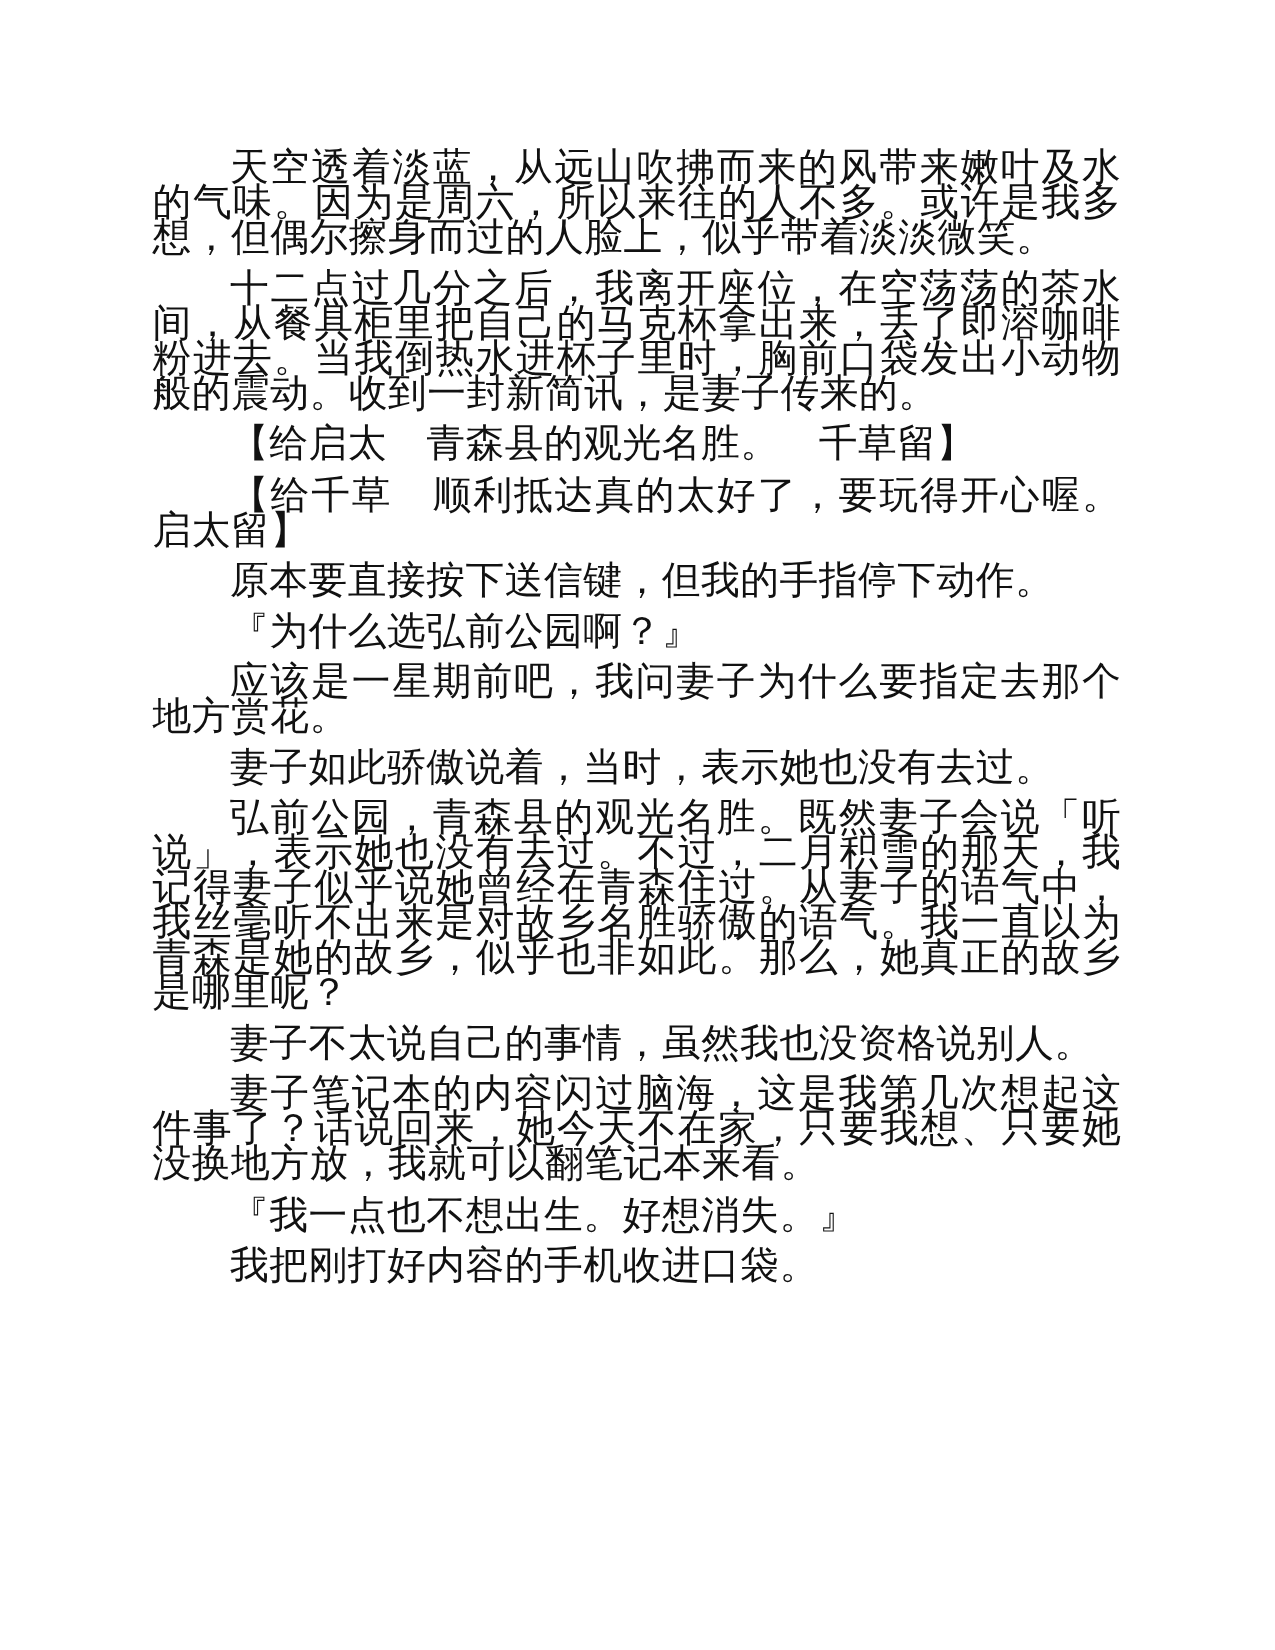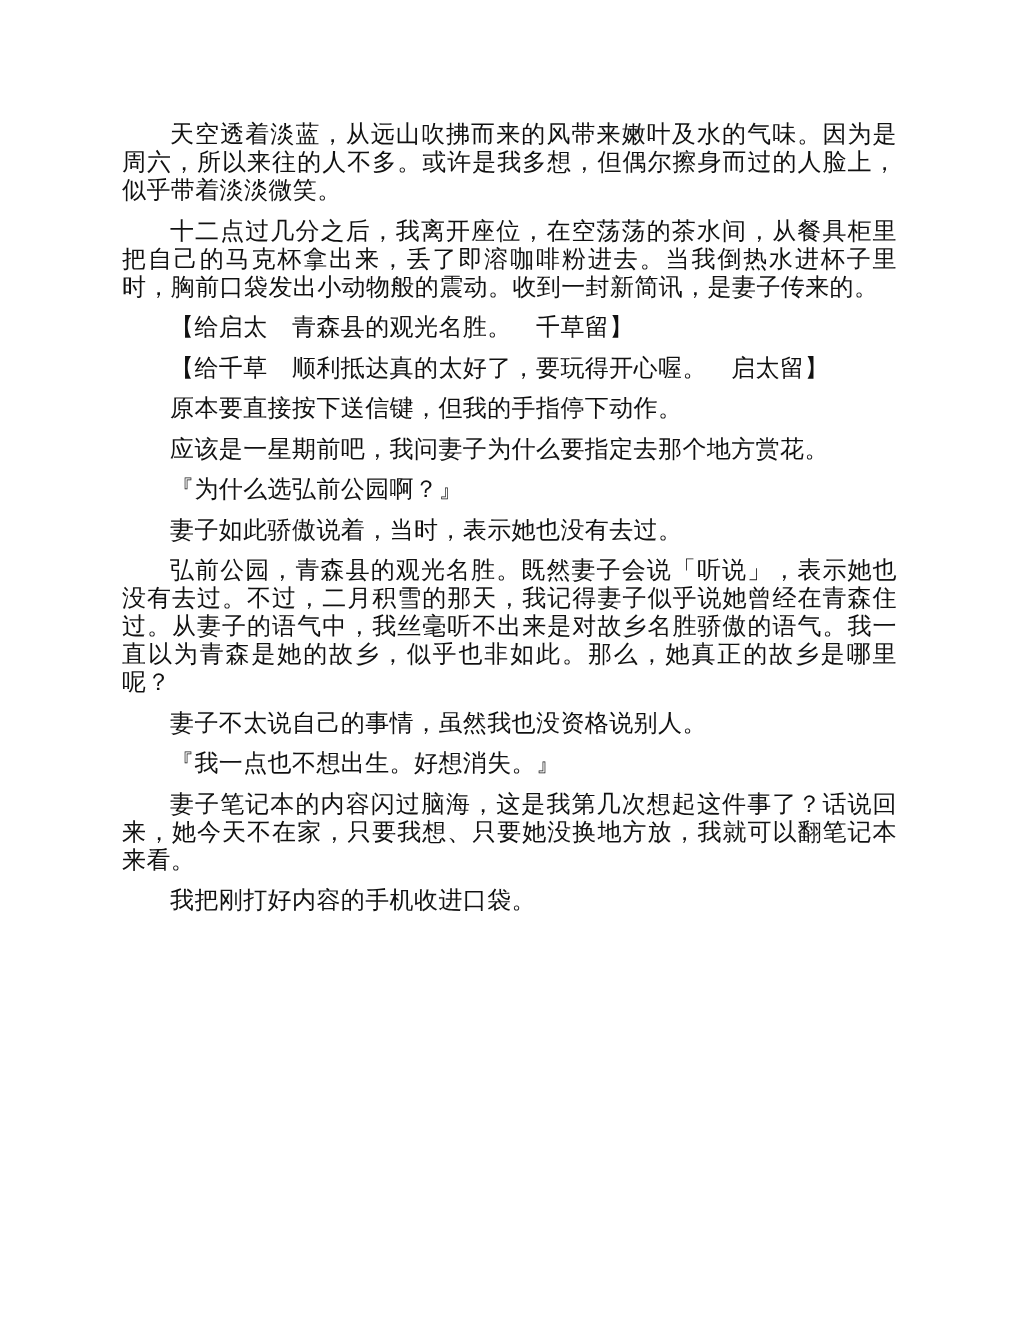--- a/index.html
+++ b/index.html
@@ -12,41 +12,41 @@
     height: 1320px;
     position: relative;
     overflow: hidden;
   }
   .page {
     position: absolute;
     left: 122px;
     top: 120px;
     width: 775px;
     font-family: Liberation Serif, serif;
-    font-size: 24px;
+    font-size: 31px;
     line-height: 28px;
     color: #111111;
   }
   .para {
     margin: 0 0 12.5px 0;
     text-indent: 2em;
     text-align: justify;
     letter-spacing: 0.4px;
   }
 </style>
 </head>
 <body>
 
 <div class="page">
   <p class="para">天空透着淡蓝，从远山吹拂而来的风带来嫩叶及水的气味。因为是周六，所以来往的人不多。或许是我多想，但偶尔擦身而过的人脸上，似乎带着淡淡微笑。</p>
   <p class="para">十二点过几分之后，我离开座位，在空荡荡的茶水间，从餐具柜里把自己的马克杯拿出来，丢了即溶咖啡粉进去。当我倒热水进杯子里时，胸前口袋发出小动物般的震动。收到一封新简讯，是妻子传来的。</p>
   <p class="para">【给启太　青森县的观光名胜。　千草留】</p>
   <p class="para">【给千草　顺利抵达真的太好了，要玩得开心喔。　启太留】</p>
   <p class="para">原本要直接按下送信键，但我的手指停下动作。</p>
+  <p class="para">『为什么选弘前公园啊？』</p>
   <p class="para">应该是一星期前吧，我问妻子为什么要指定去那个地方赏花。</p>
-  <p class="para">『为什么选弘前公园啊？』</p>
   <p class="para">妻子如此骄傲说着，当时，表示她也没有去过。</p>
   <p class="para">弘前公园，青森县的观光名胜。既然妻子会说「听说」，表示她也没有去过。不过，二月积雪的那天，我记得妻子似乎说她曾经在青森住过。从妻子的语气中，我丝毫听不出来是对故乡名胜骄傲的语气。我一直以为青森是她的故乡，似乎也非如此。那么，她真正的故乡是哪里呢？</p>
   <p class="para">妻子不太说自己的事情，虽然我也没资格说别人。</p>
+  <p class="para">妻子笔记本的内容闪过脑海，这是我第几次想起这件事了？话说回来，她今天不在家，只要我想、只要她没换地方放，我就可以翻笔记本来看。</p>
   <p class="para">『我一点也不想出生。好想消失。』</p>
-  <p class="para">妻子笔记本的内容闪过脑海，这是我第几次想起这件事了？话说回来，她今天不在家，只要我想、只要她没换地方放，我就可以翻笔记本来看。</p>
   <p class="para">我把刚打好内容的手机收进口袋。</p>
 </div>
 
 </body></html>

